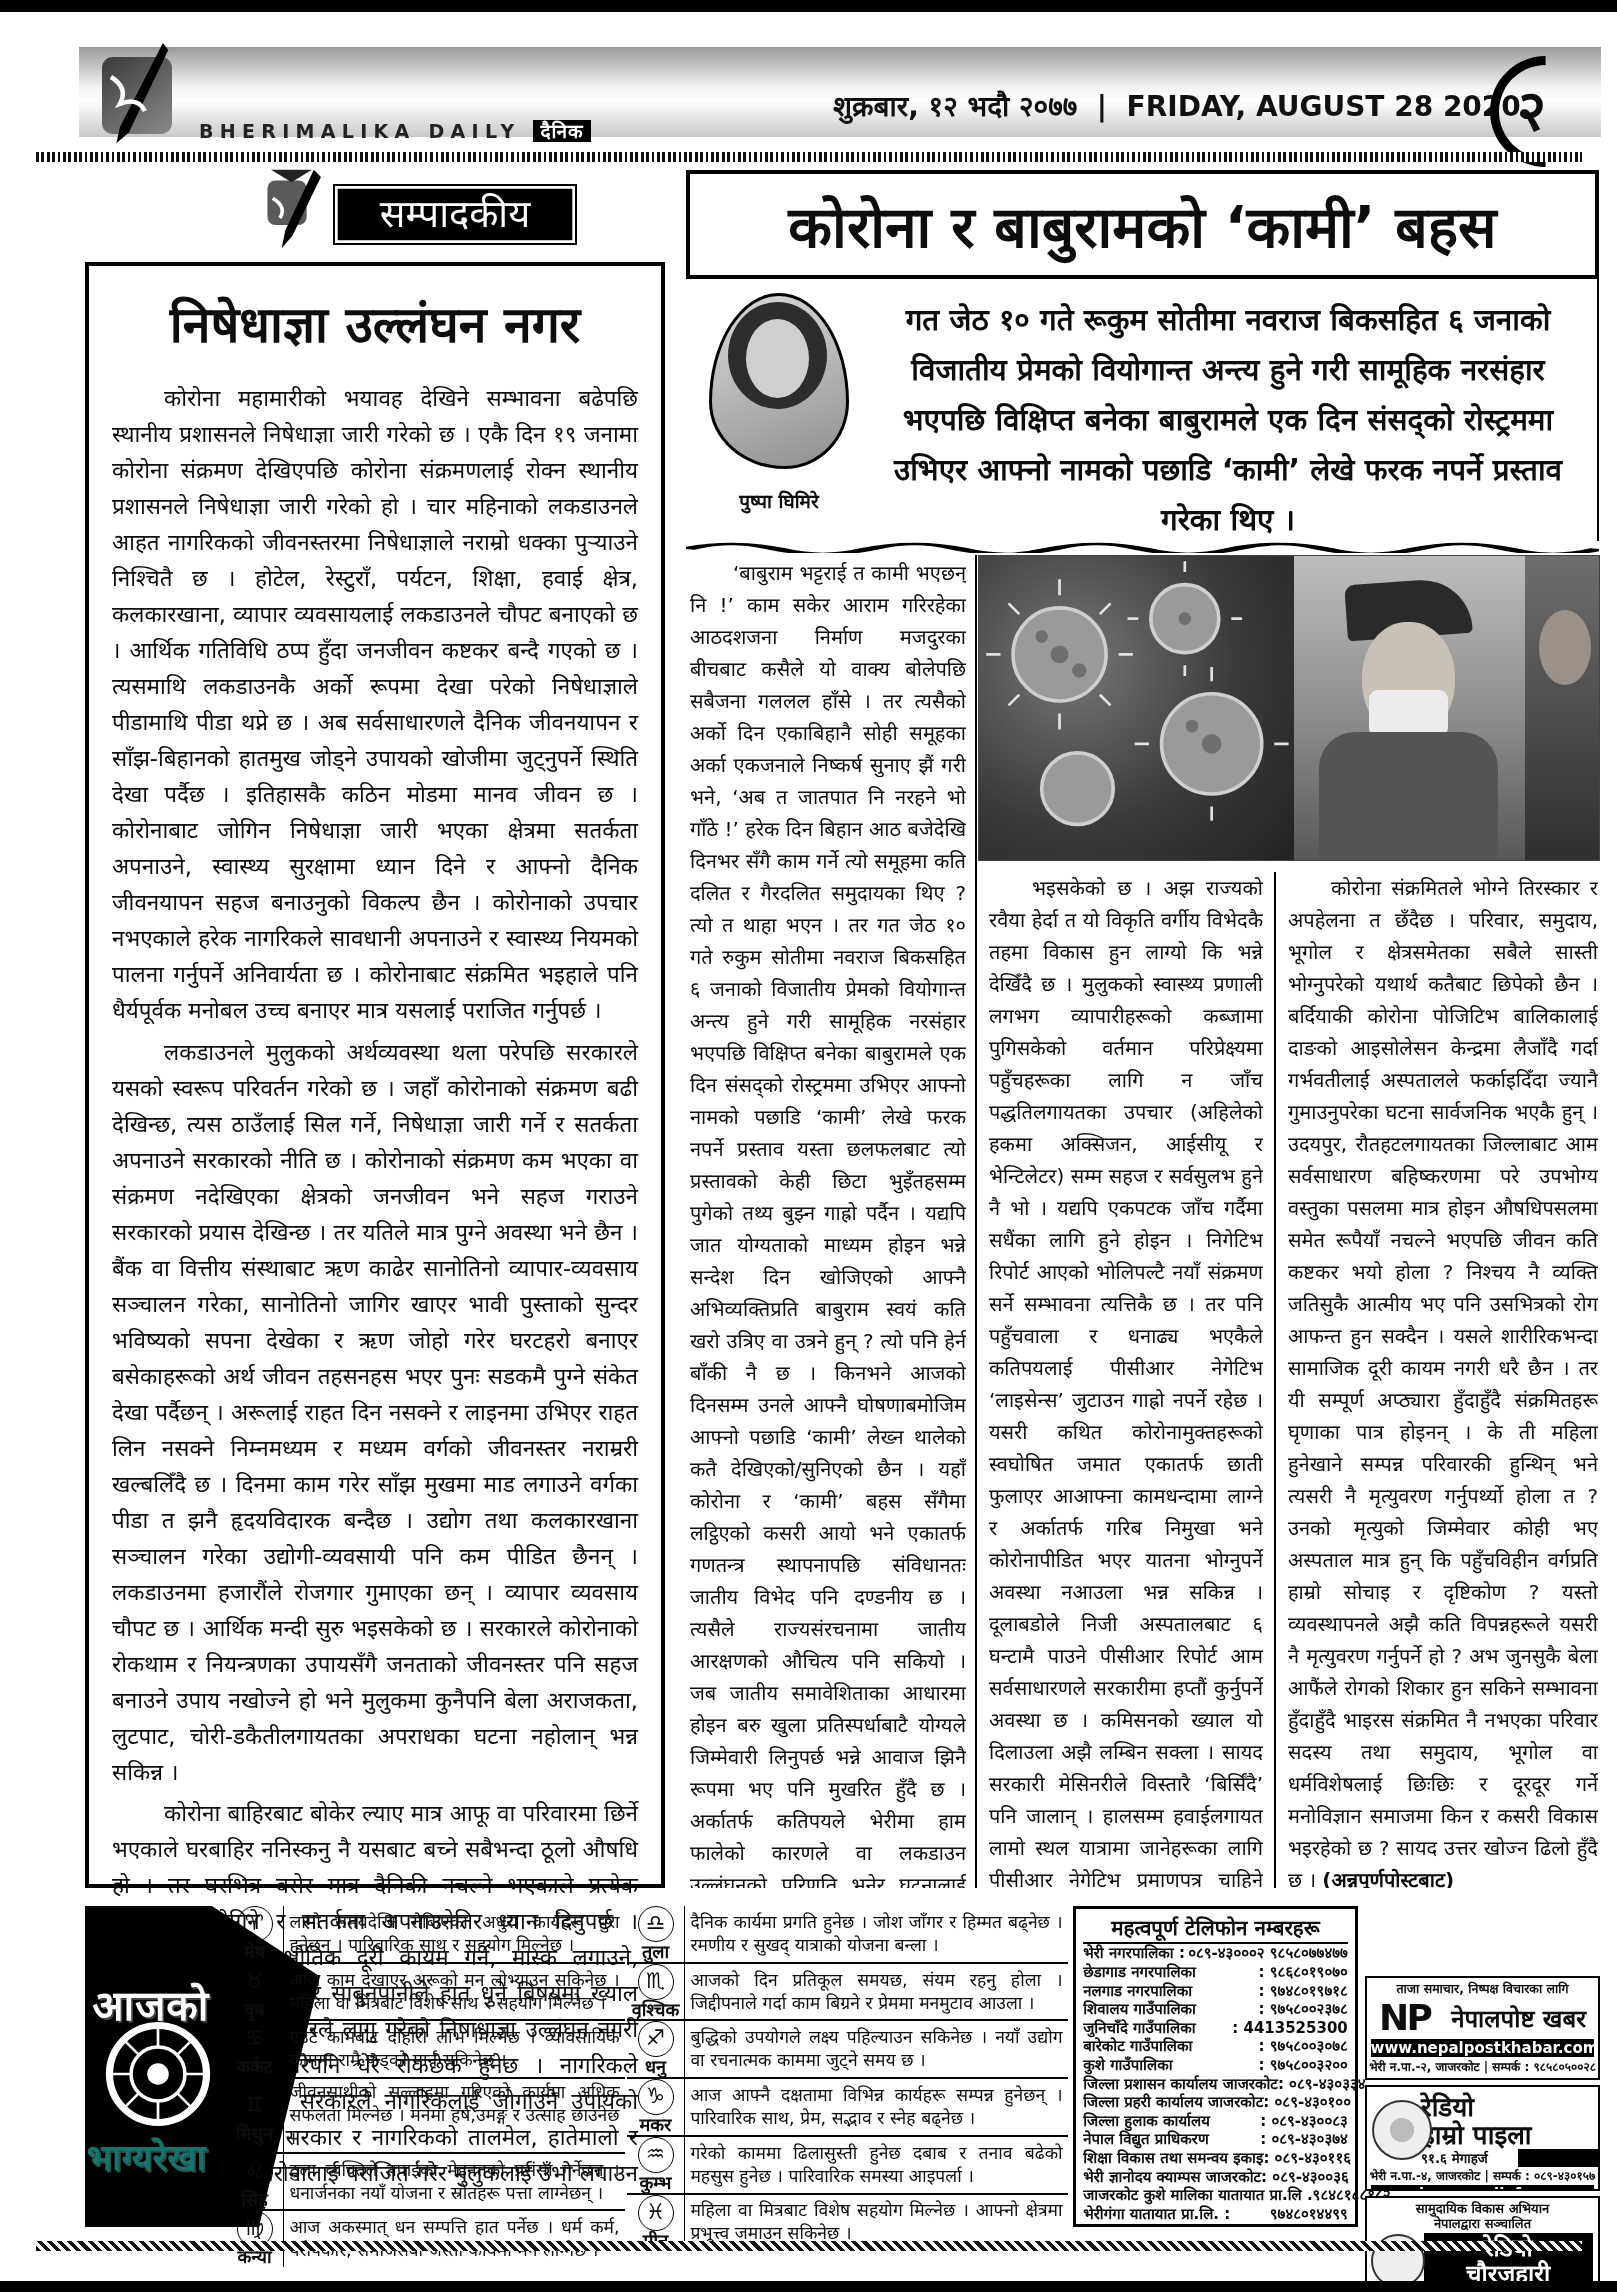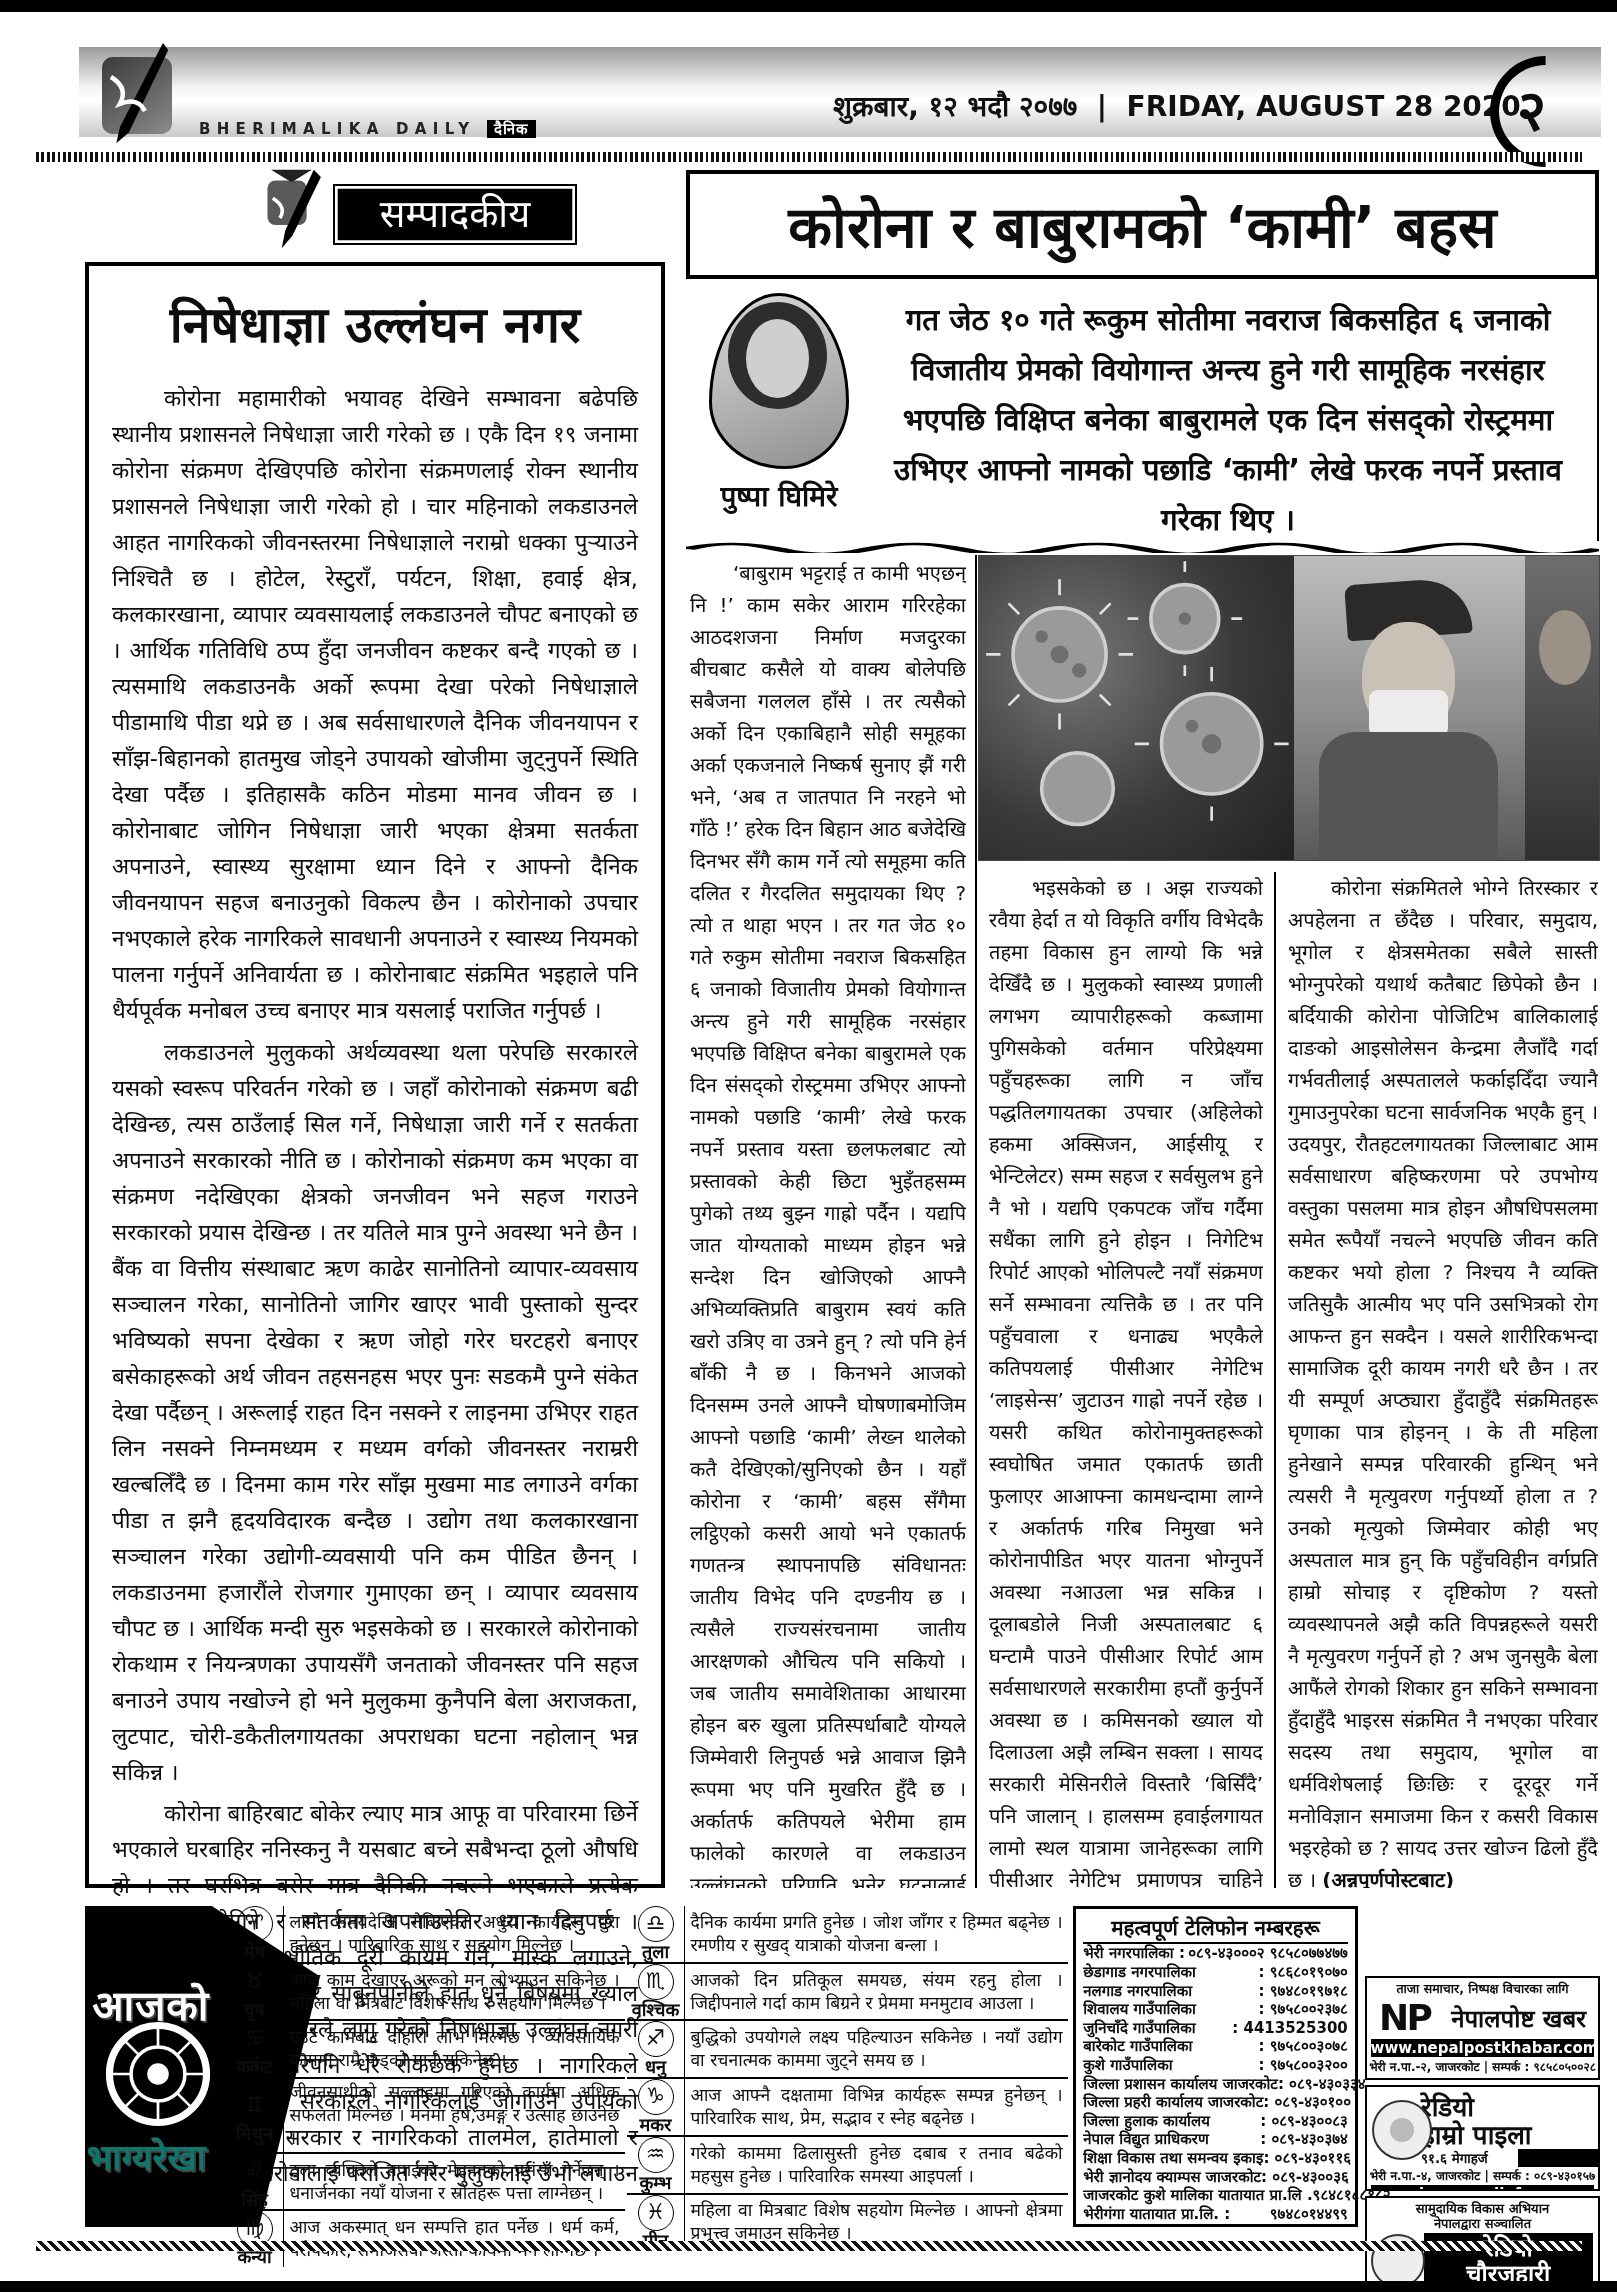--- a/index.html
+++ b/index.html
@@ -8,21 +8,21 @@
   .abs{position:absolute;}
   
   .edgebar{left:0;width:1617px;height:11.6px;background:#000;}
   
   .mast-band{left:79px;top:47px;width:1522px;height:90px;
      background:linear-gradient(180deg,#9a9a9a 0%,#f4f4f4 45%,#ffffff 60%,#c9c9c9 100%);}
   .logo-box{left:86px;top:41px;width:99px;height:106px;}
   .logo-sq{position:absolute;left:16px;top:16px;width:70px;height:77px;background:linear-gradient(145deg,#3a3a3a,#8b8b8b);border-radius:10.7px;}
   .logo-pen{position:absolute;left:7.2px;top:0;width:86px;height:106px;}
   .mast-title{left:190px;top:39px;font-size:73px;font-weight:bold;letter-spacing:0.9px;color:#000;line-height:1;}
-  .mast-sub{left:199px;top:118px;font-size:15px;font-weight:bold;letter-spacing:6.3px;color:#222;}
+  .mast-sub{left:199px;top:118px;font-size:19px;font-weight:bold;letter-spacing:6.3px;color:#222;}
   .mast-sub .np{background:#000;color:#fff;padding:0 7.2px;letter-spacing:0.9px;}
   .mast-date{left:833px;top:86px;font-size:28px;font-weight:bold;color:#111;}
   .page-badge{left:1490px;top:56px;width:104px;height:104px;}
   .crescent{position:absolute;left:0;top:0;width:93px;height:93px;border-radius:50%;
      border:9px solid #000;border-right-color:transparent;border-top-color:transparent;transform:rotate(45deg);}
   .page-num{position:absolute;left:27px;top:14.3px;font-size:56px;font-weight:bold;}
   .hatch{background:repeating-linear-gradient(90deg,#111 0 2.7px,#fff 2.7px 5.4px);}
   .hatch-top{left:36px;top:152px;width:1546px;height:9.9px;}
   .hatch-bottom{left:36px;top:2241px;width:1546px;height:9.9px;background:repeating-linear-gradient(45deg,#111 0 3.6px,#fff 3.6px 7.2px);}
   
@@ -35,21 +35,21 @@
   
   .art-headbox{left:686px;top:170px;width:913px;height:109px;border:4.5px solid #000;box-sizing:border-box;
      display:flex;align-items:center;justify-content:center;}
   .art-head{font-size:57px;font-weight:bold;text-align:center;}
   .art-lede-wrap{left:686px;top:279px;width:913px;height:262px;border-right:2.7px solid #000;box-sizing:border-box;}
   .author{position:absolute;left:12.5px;top:14.3px;width:161px;height:224px;text-align:center;}
   .author-photo{width:134px;height:170px;margin:0 auto;border:3.6px solid #000;border-radius:50% 50% 46% 54%/62% 62% 38% 38%;
      background:linear-gradient(160deg,#d9d9d9 0%,#bdbdbd 40%,#8f8f8f 100%);position:relative;overflow:hidden;}
   .author-hair{position:absolute;left:16px;top:5.4px;width:99px;height:107px;border-radius:50%;background:#2d2d2d;}
   .author-face{position:absolute;left:34px;top:23px;width:63px;height:79px;border-radius:50%;background:#cfcfcf;}
-  .author-name{font-size:28px;font-weight:bold;margin-top:7px;}
+  .author-name{font-size:19px;font-weight:bold;margin-top:19px;}
   .lede{position:absolute;left:188px;top:16px;width:708px;font-size:29.6px;font-weight:600;line-height:50px;text-align:center;}
   .wavy{left:686px;top:537px;width:913px;height:16px;}
   
   .collage{left:978px;top:555px;width:622px;height:306px;display:flex;border:0.9px solid #444;box-sizing:border-box;}
   .ph-virus{width:315px;background:radial-gradient(circle at 30% 35%,#777 0%,#3a3a3a 55%,#222 100%);position:relative;overflow:hidden;}
   .ph-man{width:231px;background:linear-gradient(180deg,#bdbdbd 0%,#8b8b8b 55%,#585858 100%);position:relative;overflow:hidden;}
   .ph-man2{flex:1;background:linear-gradient(180deg,#6e6e6e,#2f2f2f);position:relative;overflow:hidden;}
   .topi{position:absolute;left:52px;top:25px;width:125px;height:56px;background:#2a2a2a;border-radius:10.7px 54px 5.4px 5.4px;transform:rotate(-4deg);}
   .face{position:absolute;left:68px;top:66px;width:93px;height:115px;border-radius:48%;background:#c9c1b6;}
   .mask{position:absolute;left:75px;top:134px;width:79px;height:47px;border-radius:9px;background:#ececec;}

